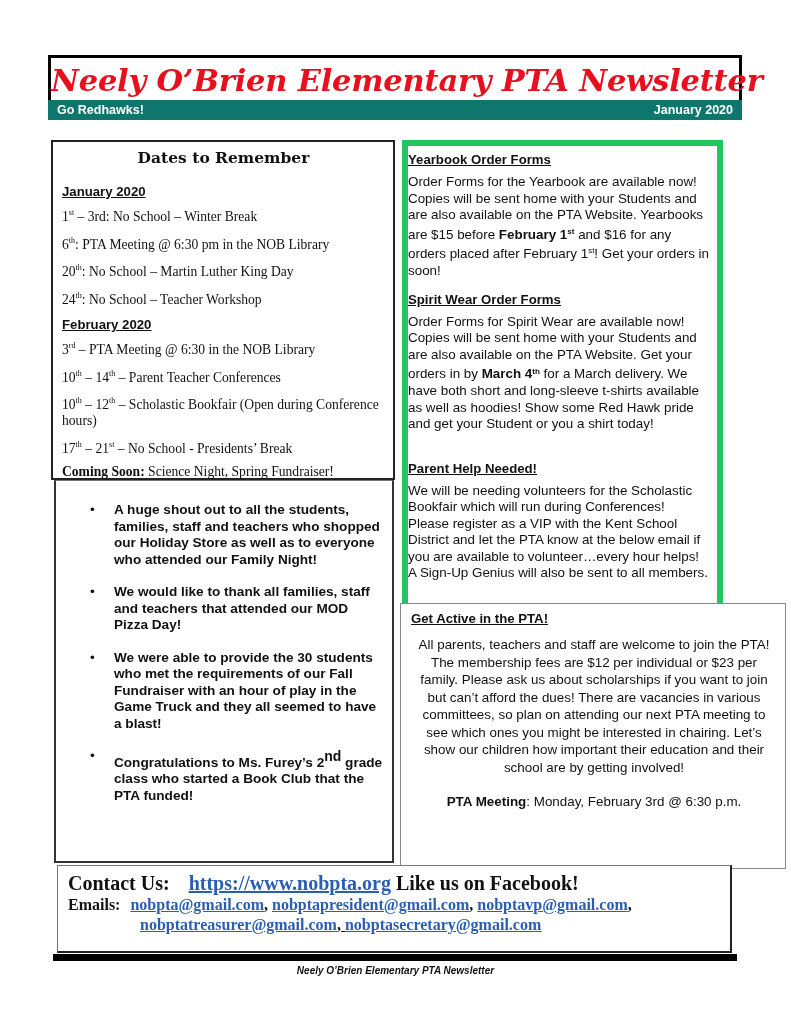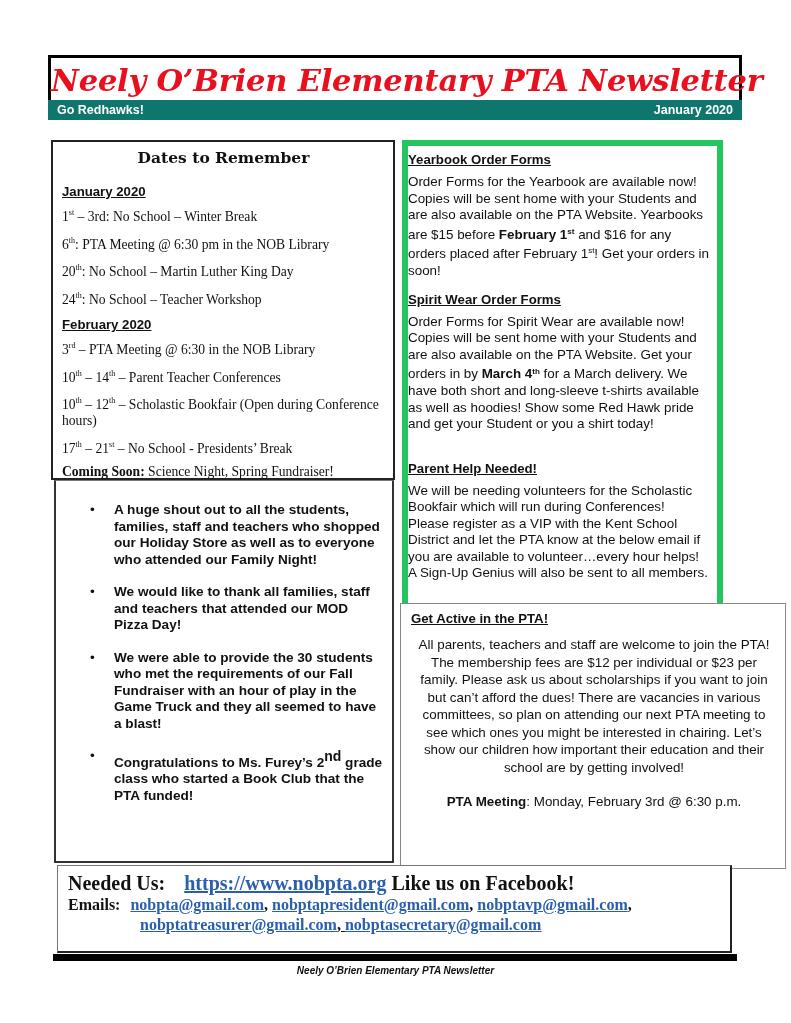--- a/index.html
+++ b/index.html
@@ -117,21 +117,21 @@
 </div>
 
 <div class="abs active-box">
   <div class="section-head">Get Active in the PTA!</div>
   <p>All parents, teachers and staff are welcome to join the PTA!  The membership fees are $12 per individual or $23 per family.  Please ask us about scholarships if you want to join but can’t afford the dues! There are vacancies in various committees, so plan on attending our next PTA meeting to see which ones you might be interested in chairing. Let’s show our children how important their education and their school are by getting involved!</p>
   <p class="meet"><b>PTA Meeting</b><span>: Monday, February 3rd @ 6:30 p.m.</span></p>
 </div>
 
 <div class="abs contact-box">
   <div class="contact-line1">
-    <span class="lbl">Needed Us:</span>
+    <span class="lbl">Contact Us:</span>
     <a class="link">https://www.nobpta.org</a>
     <span>Like us on Facebook!</span>
   </div>
   <div class="contact-line2">
     <span class="lbl">Emails:</span>
     <a class="link">nobpta@gmail.com</a><span>, </span><a class="link">nobptapresident@gmail.com</a><span>, </span><a class="link">nobptavp@gmail.com</a><span>,</span>
   </div>
   <div class="contact-line3">
     <a class="link">nobptatreasurer@gmail.com</a><span>, </span><a class="link">nobptasecretary@gmail.com</a>
   </div>

